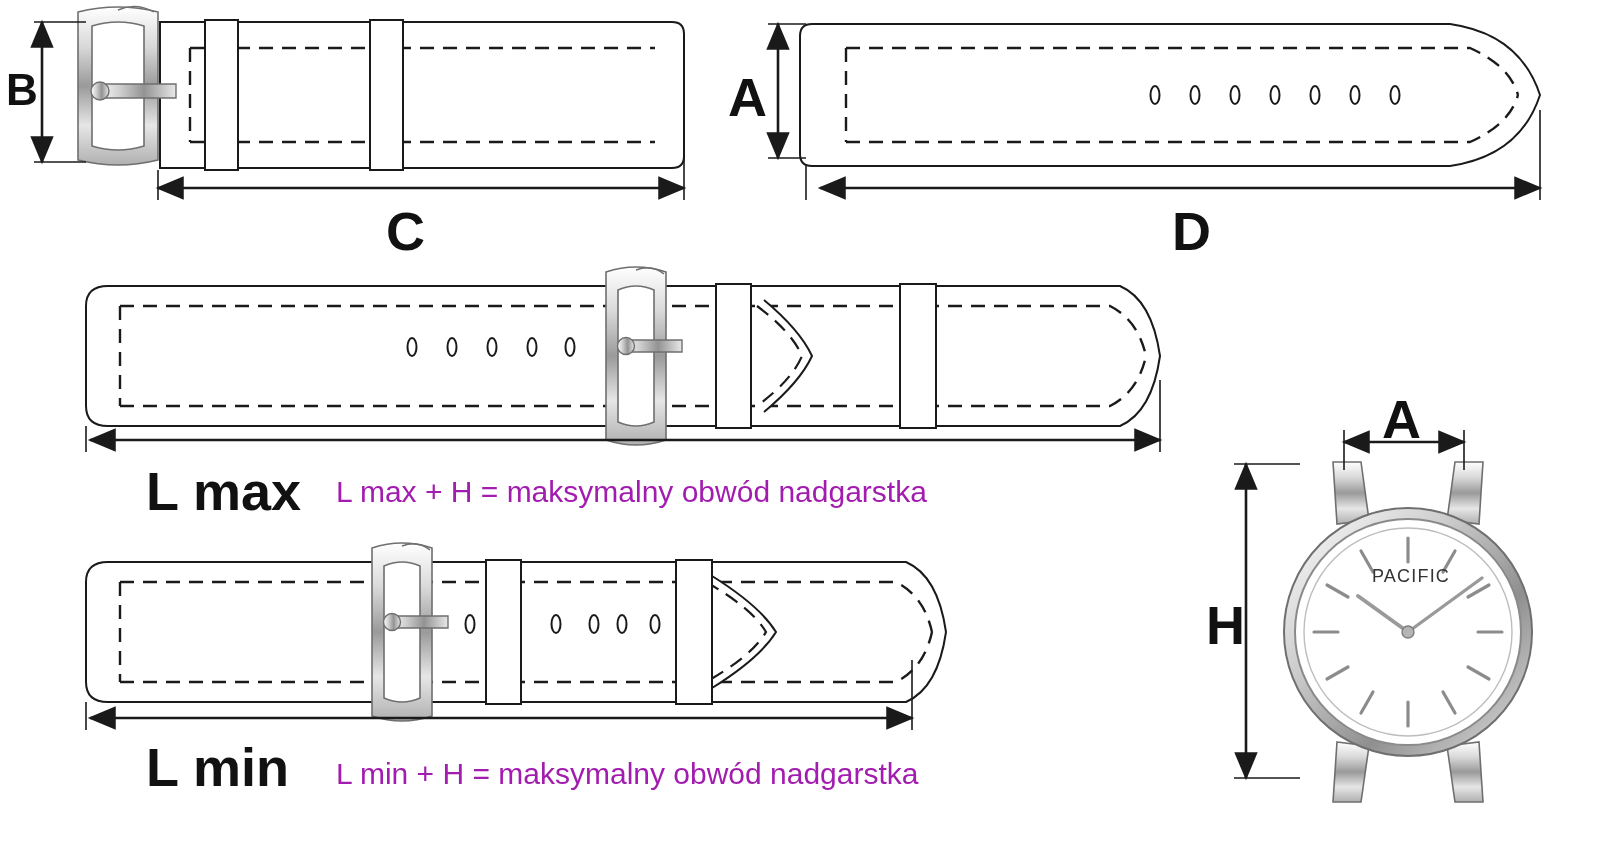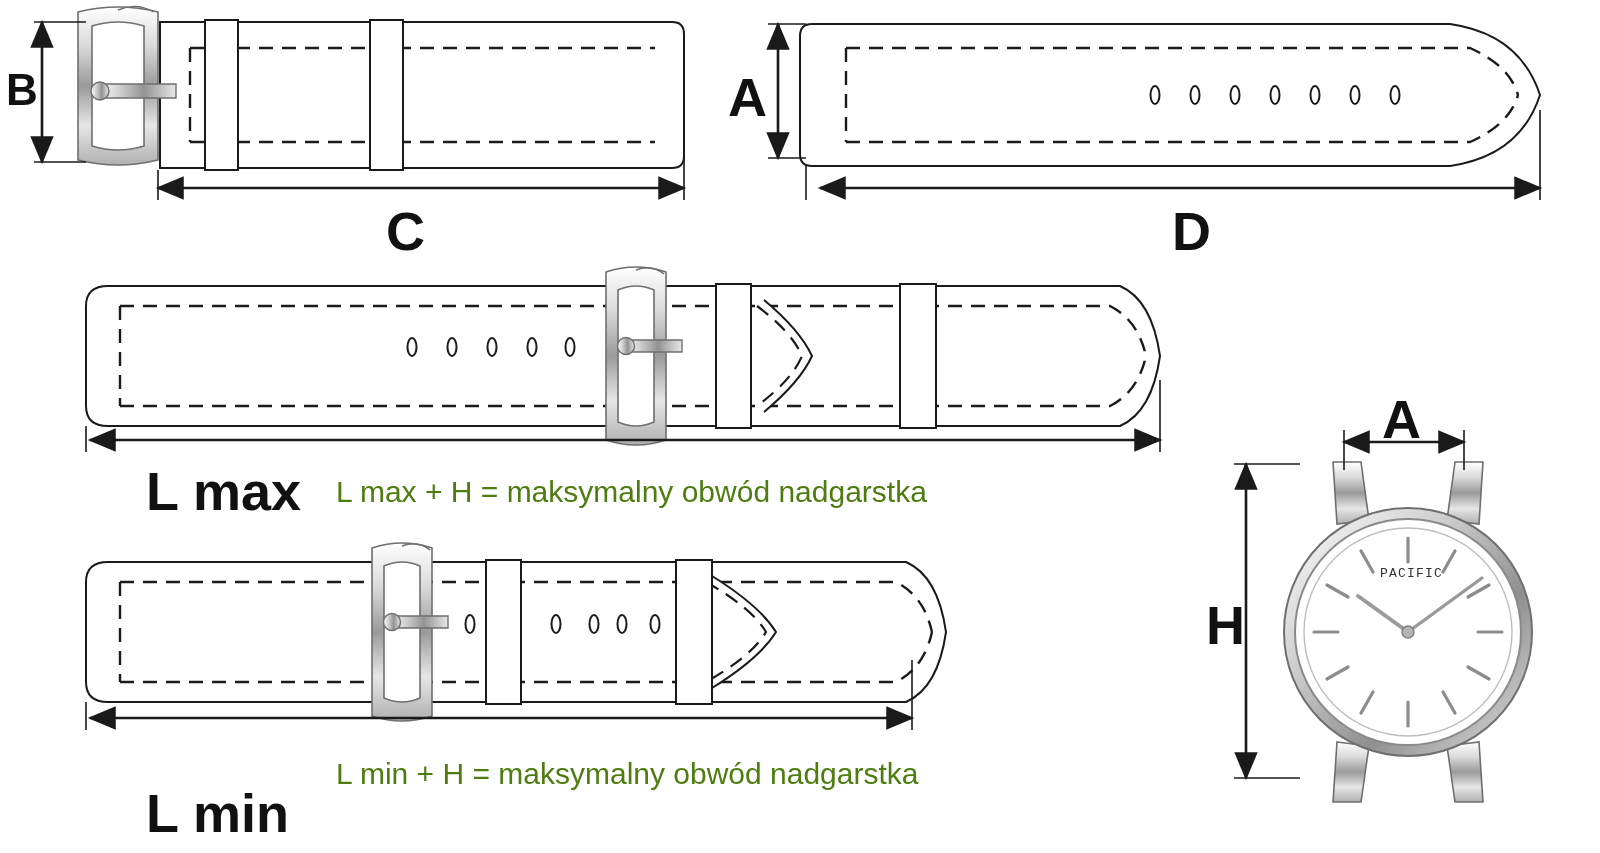--- a/index.html
+++ b/index.html
@@ -36,29 +36,28 @@
     color: #111;
   }
   .lbl-huge {
     font-size: 54px;
     font-weight: bold;
     color: #111;
   }
   .lbl-eq {
     font-size: 30px;
     font-weight: normal;
-    color: #4d7c0f;
+    color: #a21caf;
   }
   .brand {
     position: absolute;
-    font-size: 13px;
+    font-size: 18px;
     letter-spacing: 1.2px;
     color: #333;
-    font-family: Liberation Mono, monospace;
-    margin-left: 8px;
+    font-family: Liberation Sans, sans-serif;
   }
 </style>
 </head>
 <body>
 
 <div id="canvas">
 
   <svg class="diagram" viewBox="0 0 1600 853">
     <defs>
       <linearGradient id="metalV" x1="0" y1="0" x2="0" y2="1">
@@ -270,21 +269,21 @@
 
   <div class="lbl lbl-huge" style="left:386px; top:204px;">C</div>
 
   <div class="lbl lbl-huge" style="left:728px; top:70px;">A</div>
 
   <div class="lbl lbl-huge" style="left:1172px; top:204px;">D</div>
 
   <div class="lbl lbl-huge" style="left:146px; top:464px;">L max</div>
   <div class="lbl lbl-eq" style="left:336px; top:477px;">L max + H  = maksymalny obwód nadgarstka</div>
 
-  <div class="lbl lbl-huge" style="left:146px; top:786px;">L min</div>
+  <div class="lbl lbl-huge" style="left:146px; top:740px;">L min</div>
   <div class="lbl lbl-eq" style="left:336px; top:759px;">L min + H  = maksymalny obwód nadgarstka</div>
 
   <div class="lbl lbl-huge" style="left:1382px; top:392px;">A</div>
 
   <div class="lbl lbl-huge" style="left:1206px; top:598px;">H</div>
 
   <div class="brand" style="left:1372px; top:566px;">PACIFIC</div>
 
 </div>
 

